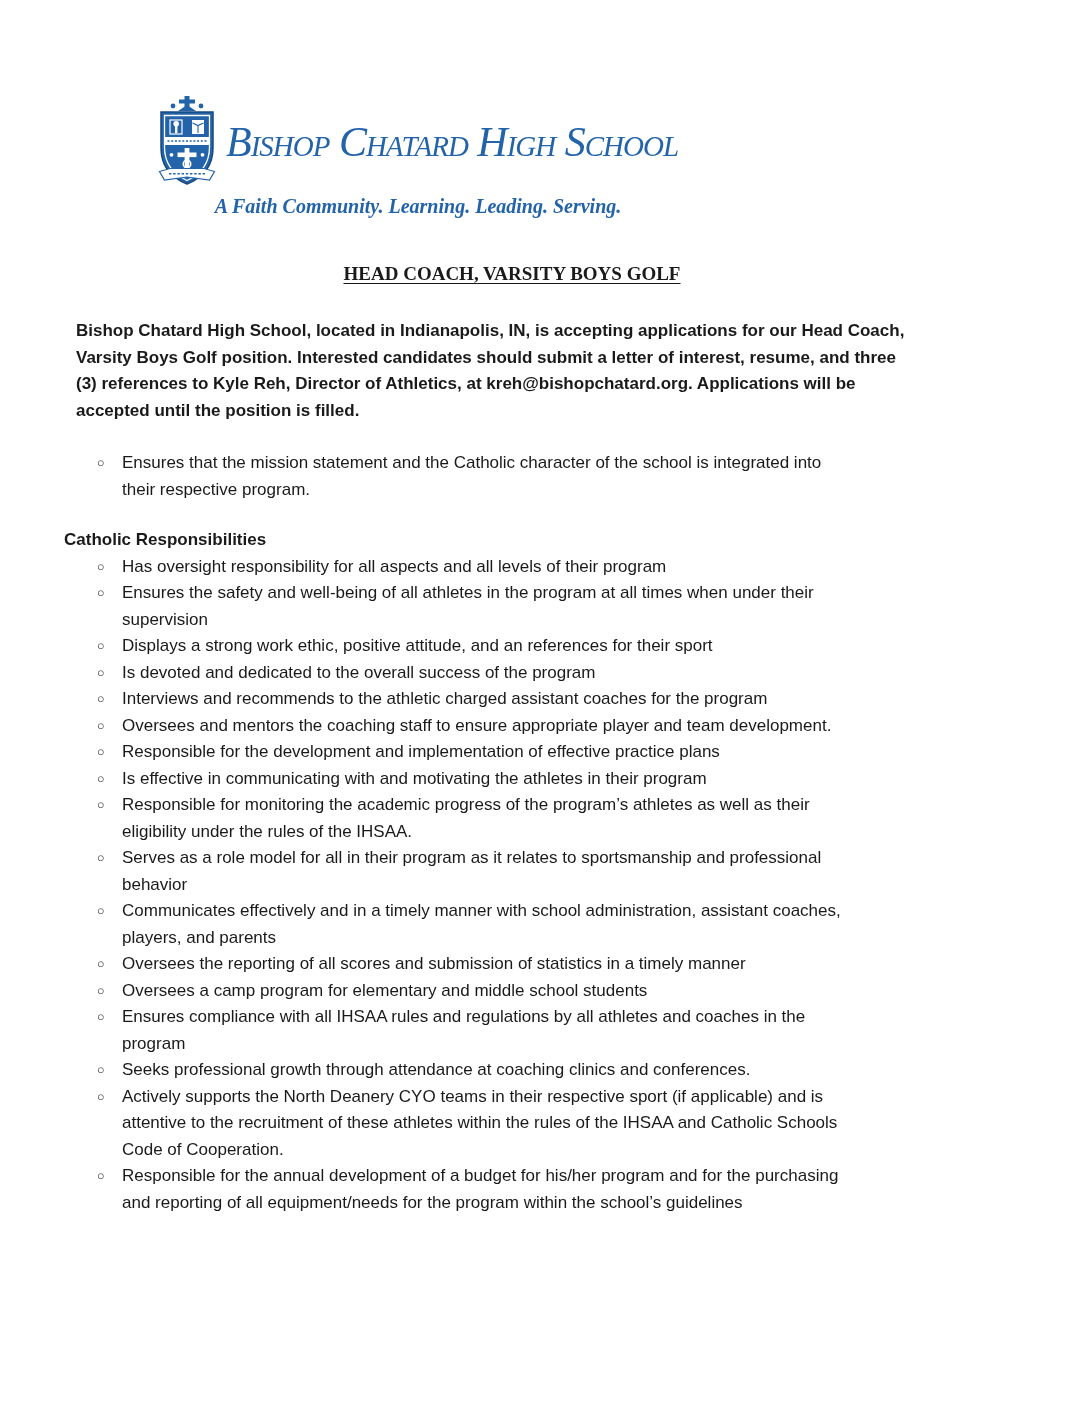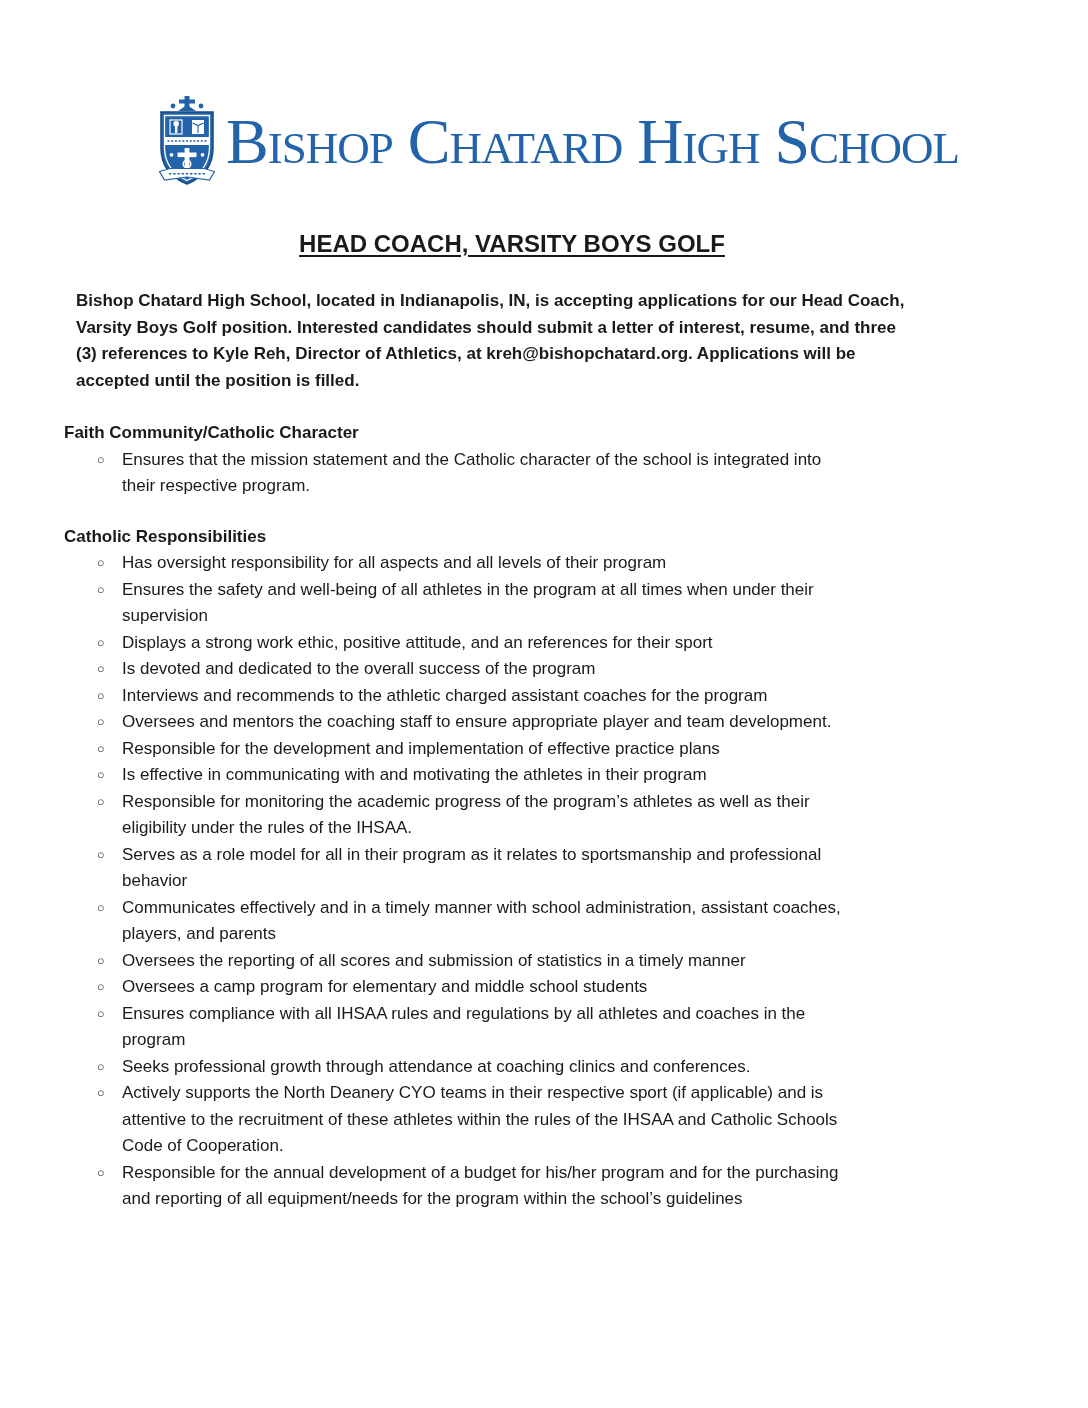--- a/index.html
+++ b/index.html
@@ -13,43 +13,45 @@
   .page { width: 1088px; height: 1408px; overflow: hidden; box-sizing: border-box; padding-left: 64px; }
   .content { width: 896px; }
 
   
   .brand-header { width: fit-content; margin: 96px 0 0 94px; }
   .logo-row { display: flex; align-items: center; gap: 10px; }
   .crest { flex: 0 0 auto; display: block; }
   .school-name {
     font-family: "Liberation Serif", serif;
     font-variant: small-caps;
-    font-size: 64px; line-height: 1;
+    font-size: 42px; line-height: 1;
     letter-spacing: -1px;
     color: #2263a9;
     white-space: nowrap;
+    font-style: italic;
   }
   .tagline {
     font-family: "Liberation Serif", serif;
     font-style: italic; font-weight: bold;
     font-size: 20px; line-height: 1.2;
     color: #2263a9;
     text-align: center;
     margin-top: 6px;
   }
 
   
   .doc-title {
     margin-top: 44px;
     width: 896px;
     text-align: center;
-    font-size: 24px; line-height: 24px;
+    font-size: 19px; line-height: 24px;
     font-weight: bold;
     text-decoration: underline;
     text-underline-offset: 3px;
+    font-family: Liberation Serif, serif;
   }
   .para { margin: 12px; white-space: pre-line; font-weight: bold; }
   .para-1 { margin-top: 32px; }
   .para-2 { margin-top: 24px; }
   .section { margin-top: 0; }
   .section-1 { margin-top: 26px; }
   .section-2 { margin-top: 24px; }
   .section-heading { font-weight: bold; margin: 0; font-size: 17px; line-height: 26.5px; }
   .bullet { display: flex; }
   .marker {
@@ -95,34 +97,34 @@
         <rect x="19.5" y="56.5" width="19" height="4.6" fill="#ffffff"></rect>
         <circle cx="29" cy="68" r="3.8" fill="none" stroke="#ffffff" stroke-width="1.5"></circle>
         <circle cx="13.5" cy="58.8" r="1.9" fill="#ffffff"></circle>
         <circle cx="44.5" cy="58.8" r="1.9" fill="#ffffff"></circle>
 
         <path d="M1.5 75.5 L12 72.5 H46 L56.5 75.5 L51.5 84 L29 81 L6.5 84 Z" fill="#ffffff" stroke="#2263a9" stroke-width="1.2"></path>
         <line x1="11" y1="77.8" x2="47" y2="77.8" stroke="#2263a9" stroke-width="1.5" stroke-dasharray="2.4 1.8"></line>
       </svg>
       <div class="school-name">Bishop Chatard High School</div>
     </div>
+    <div class="tagline">A Faith Community. Learning. Leading. Serving.</div>
   </div>
 
   <div class="content">
 
     <div class="doc-title">HEAD COACH, VARSITY BOYS GOLF</div>
 
     <p class="para para-1">Bishop Chatard High School, located in Indianapolis, IN, is accepting applications for our Head Coach,
 Varsity Boys Golf position. Interested candidates should submit a letter of interest, resume, and three
 (3) references to Kyle Reh, Director of Athletics, at kreh@bishopchatard.org. Applications will be
 accepted until the position is filled.</p>
 
 
     <div class="section section-1">
-      <p class="section-heading">Faith Community/Catholic Character</p>
       <div class="bullet">
         <span class="marker">○</span>
         <span class="btext">Ensures that the mission statement and the Catholic character of the school is integrated into
 their respective program.</span>
       </div>
     </div>
 
     <div class="section section-2">
       <p class="section-heading">Catholic Responsibilities</p>
 

